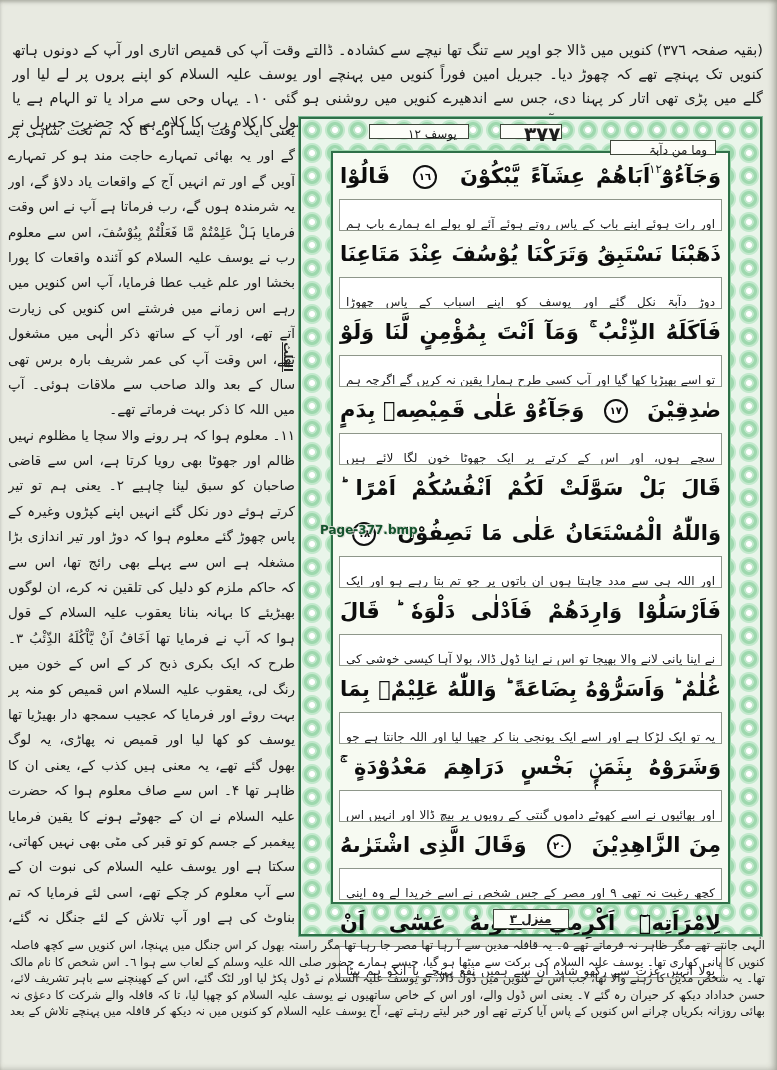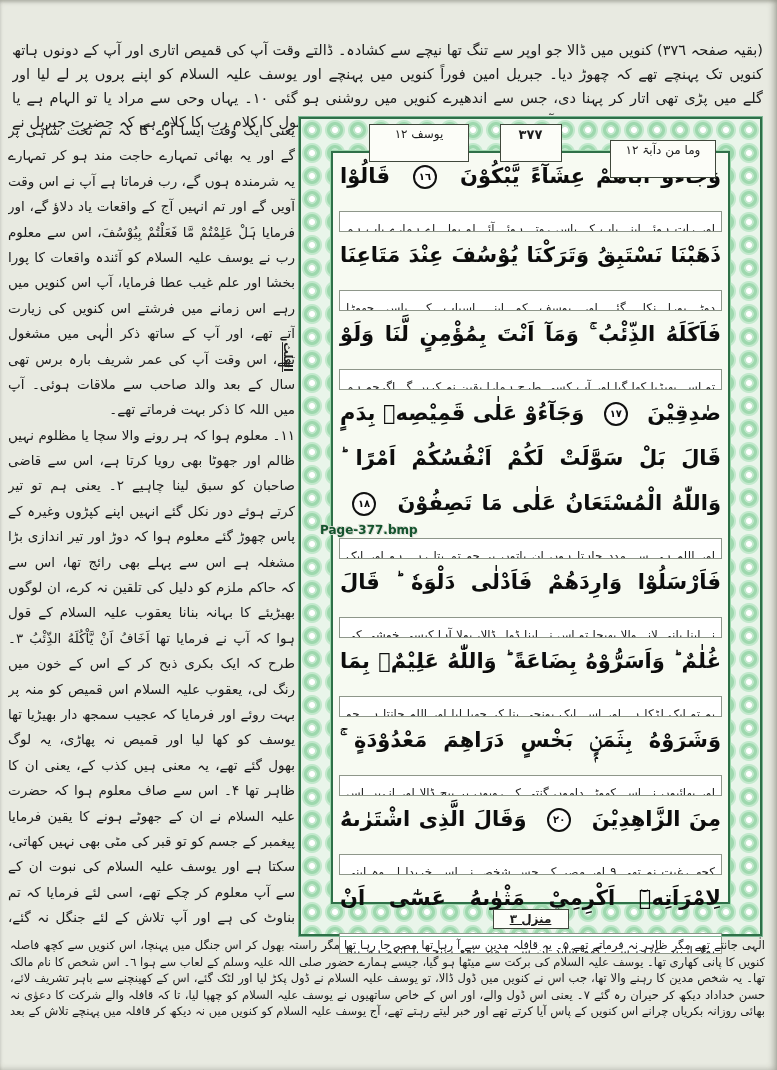--- a/index.html
+++ b/index.html
@@ -27,31 +27,31 @@
          background-image:
            radial-gradient(circle at 11px 11px,#ffffff 0 2.5px,rgba(255,255,255,0) 3.5px),
            radial-gradient(circle at 11px 11px,rgba(0,0,0,0) 0 4.5px,#9ed8ae 5px 7.5px,rgba(0,0,0,0) 8.5px),
            radial-gradient(circle at 11px 11px,#c2e8cc 0 9.5px,rgba(0,0,0,0) 10.5px);
          background-size:23px 23px;}
   .frame-inner{width:100%;height:100%;box-sizing:border-box;background:#f7faf2;
                border:2px solid #2f7048;box-shadow:0 0 0 1px #9ed8ae;padding:1px 2px;}
   .ar-row{direction:rtl;height:45px;line-height:45px;font-size:21px;font-weight:700;color:#0d0d0d;
           text-align:justify;text-align-last:justify;overflow:hidden;padding:0 5px;}
   .ur-row{direction:rtl;height:21px;line-height:19px;font-size:12px;color:#222;
-          background:#fff;border:1px solid #8e968a;margin:12px 4px 1px;padding:8px 6px;
+          background:#fff;border:1px solid #8e968a;margin:0 4px 1px;padding:15px 6px;
           text-align:justify;text-align-last:justify;overflow:hidden;box-sizing:border-box;}
   .ayah{display:inline-flex;align-items:center;justify-content:center;
         width:20px;height:20px;border:2px double #111;border-radius:50%;
         font-size:10px;font-weight:700;line-height:1;background:#fdfdfa;
         vertical-align:middle;margin:0 12px;}
   
-  .hbox{position:absolute;top:5px;height:38px;box-sizing:border-box;background:#fcfdf8;
-        border:1px solid #40483c;text-align:center;font-size:12px;line-height:19px;direction:rtl;}
+  .hbox{position:absolute;top:5px;height:15px;box-sizing:border-box;background:#fcfdf8;
+        border:1px solid #40483c;text-align:left;font-size:12px;line-height:19px;direction:rtl;padding-left:38px;}
   .hbox-juz{right:44px;width:106px;margin-top:16px;}
-  .hbox-page{left:50%;transform:translateX(-50%);width:62px;font-size:13px;font-weight:700;}
+  .hbox-page{left:50%;transform:translateX(-50%);width:62px;font-size:20px;font-weight:700;}
   .hbox-surah{left:68px;width:100px;}
   .manzil{position:absolute;bottom:5px;left:50%;transform:translateX(-50%);
           width:76px;height:20px;box-sizing:border-box;background:#fcfdf8;border:1px solid #40483c;
           text-align:center;font-size:12px;line-height:18px;font-weight:700;direction:rtl;text-decoration:underline;}
   
   .margin-note{position:absolute;left:281px;top:358px;width:14px;direction:rtl;
                font-size:11.5px;font-weight:700;text-decoration:underline;color:#222;
                transform:rotate(90deg);transform-origin:center;white-space:nowrap;}
   
   .watermark{position:absolute;left:320px;top:523px;font-size:12px;font-weight:700;color:#14532d;
@@ -66,22 +66,22 @@
   <div class="top-block">
       <div class="jln top-ln">(بقیہ صفحہ ۳۷٦) کنویں میں ڈالا جو اوپر سے تنگ تھا نیچے سے کشادہ۔ ڈالتے وقت آپ کی قمیص اتاری اور آپ کے دونوں ہاتھ باندھ کر کنویں میں لٹکا دیا۔ آدھے</div>
       <div class="jln top-ln">کنویں تک پہنچے تھے کہ چھوڑ دیا۔ جبریل امین فوراً کنویں میں پہنچے اور یوسف علیہ السلام کو اپنے پروں پر لے لیا اور ابراہیم علیہ السلام کی قمیص جو تعویذی شکل میں</div>
       <div class="jln top-ln">گلے میں پڑی تھی اتار کر پہنا دی، جس سے اندھیرے کنویں میں روشنی ہو گئی ۱۰۔ یہاں وحی سے مراد یا تو الہام ہے یا حضرت جبریل کا کلام کیونکہ اس وقت یوسف علیہ</div>
       <div class="jln top-ln">السلام نبی نہ تھے اور وحی نبی پر آتی ہے، اس سے معلوم ہوا کہ اللہ کے مقبول کا کلام رب کا کلام ہے کہ حضرت جبریل نے بات کی اور رب نے کہا کہ ہم نے فرمایا ۱۱۔</div>
     </div>
 
   <div class="left-col">
       <div class="jln left-ln">یعنی ایک وقت ایسا آوے گا کہ تم تخت شاہی پر جلوہ گر ہو</div>
       <div class="jln left-ln">گے اور یہ بھائی تمہارے حاجت مند ہو کر تمہارے پاس</div>
+      <div class="jln left-ln">آویں گے اور تم انہیں آج کے واقعات یاد دلاؤ گے، اور</div>
       <div class="jln left-ln">یہ شرمندہ ہوں گے، رب فرماتا ہے آپ نے اس وقت</div>
-      <div class="jln left-ln">آویں گے اور تم انہیں آج کے واقعات یاد دلاؤ گے، اور</div>
       <div class="jln left-ln">فرمایا ہَلْ عَلِمْتُمْ مَّا فَعَلْتُمْ بِیُوْسُفَ، اس سے معلوم ہوا کہ</div>
       <div class="jln left-ln">رب نے یوسف علیہ السلام کو آئندہ واقعات کا پورا علم</div>
       <div class="jln left-ln">بخشا اور علم غیب عطا فرمایا، آپ اس کنویں میں تین دن</div>
       <div class="jln left-ln">رہے اس زمانے میں فرشتے اس کنویں کی زیارت کرنے</div>
       <div class="jln left-ln">آتے تھے، اور آپ کے ساتھ ذکر الٰہی میں مشغول رہتے</div>
       <div class="jln left-ln">تھے، اس وقت آپ کی عمر شریف بارہ برس تھی اسّی</div>
       <div class="jln left-ln">سال کے بعد والد صاحب سے ملاقات ہوئی۔ آپ کنویں</div>
       <div class="jln left-ln">میں اللہ کا ذکر بہت فرماتے تھے۔</div>
       <div class="jln left-ln">۱۱۔ معلوم ہوا کہ ہر رونے والا سچا یا مظلوم نہیں ہوتا، کبھی</div>
       <div class="jln left-ln">ظالم اور جھوٹا بھی رویا کرتا ہے، اس سے قاضی اور مفتی</div>
@@ -110,24 +110,25 @@
   <div class="frame">
     <div class="hbox hbox-juz">وما من دآبۃ ۱۲</div>
     <div class="hbox hbox-page">۳۷۷</div>
     <div class="hbox hbox-surah">یوسف ۱۲</div>
 
     <div class="frame-inner">
       <div id="quran-rows">
           <div class="ar-row"><span>وَجَآءُوْٓ اَبَاهُمْ عِشَآءً يَّبْكُوْنَ</span> <span class="ayah">١٦</span> <span>قَالُوْا يٰٓاَبَانَآ اِنَّا</span> </div>
           <div class="ur-row">اور رات ہوئے اپنے باپ کے پاس روتے ہوئے آئے لو بولے اے ہمارے باپ ہم</div>
           <div class="ar-row"><span>ذَهَبْنَا نَسْتَبِقُ وَتَرَكْنَا يُوْسُفَ عِنْدَ مَتَاعِنَا</span> </div>
-          <div class="ur-row">دوڑ پورا نکل گئے اور یوسف کو اپنے اسباب کے پاس چھوڑا</div>
+          <div class="ur-row">دوڑ دآبۃ نکل گئے اور یوسف کو اپنے اسباب کے پاس چھوڑا</div>
           <div class="ar-row"><span>فَاَكَلَهُ الذِّئْبُ ۚ وَمَآ اَنْتَ بِمُؤْمِنٍ لَّنَا وَلَوْ كُنَّا</span> </div>
           <div class="ur-row">تو اسے بھیڑیا کھا گیا اور آپ کسی طرح ہمارا یقین نہ کریں گے اگرچہ ہم</div>
           <div class="ar-row"><span>صٰدِقِيْنَ</span> <span class="ayah">١٧</span> <span>وَجَآءُوْ عَلٰى قَمِيْصِهٖ بِدَمٍ كَذِبٍ</span> </div>
+          <div class="ur-row">سچے ہوں، اور اس کے کرتے پر ایک جھوٹا خون لگا لائے ہیں</div>
           <div class="ar-row"><span>قَالَ بَلْ سَوَّلَتْ لَكُمْ اَنْفُسُكُمْ اَمْرًا ؕ فَصَبْرٌ جَمِيْلٌ</span> </div>
           <div class="ar-row"><span>وَاللّٰهُ الْمُسْتَعَانُ عَلٰى مَا تَصِفُوْنَ</span> <span class="ayah">١٨</span>  </div>
           <div class="ur-row">اور اللہ ہی سے مدد چاہتا ہوں ان باتوں پر جو تم بتا رہے ہو اور ایک قافلہ آیا انہوں</div>
           <div class="ar-row"><span>فَاَرْسَلُوْا وَارِدَهُمْ فَاَدْلٰى دَلْوَهٗ ؕ قَالَ يٰبُشْرٰى هٰذَا</span> </div>
           <div class="ur-row">نے اپنا پانی لانے والا بھیجا تو اس نے اپنا ڈول ڈالا، بولا آہا کیسی خوشی کی بات ہے</div>
           <div class="ar-row"><span>غُلٰمٌ ؕ وَاَسَرُّوْهُ بِضَاعَةً ؕ وَاللّٰهُ عَلِيْمٌۢ بِمَا يَعْمَلُوْنَ</span>  </div>
           <div class="ur-row">یہ تو ایک لڑکا ہے اور اسے ایک پونجی بنا کر چھپا لیا اور اللہ جانتا ہے جو وہ کرتے ہیں</div>
           <div class="ar-row"><span>وَشَرَوْهُ بِثَمَنٍۭ بَخْسٍ دَرَاهِمَ مَعْدُوْدَةٍ ۚ وَكَانُوْا فِيْهِ</span> </div>
           <div class="ur-row">اور بھائیوں نے اسے کھوٹے داموں گنتی کے روپوں پر بیچ ڈالا اور انہیں اس میں</div>
           <div class="ar-row"><span>مِنَ الزَّاهِدِيْنَ</span> <span class="ayah">٢٠</span> <span>وَقَالَ الَّذِى اشْتَرٰىهُ مِنْ مِّصْرَ</span> </div>

